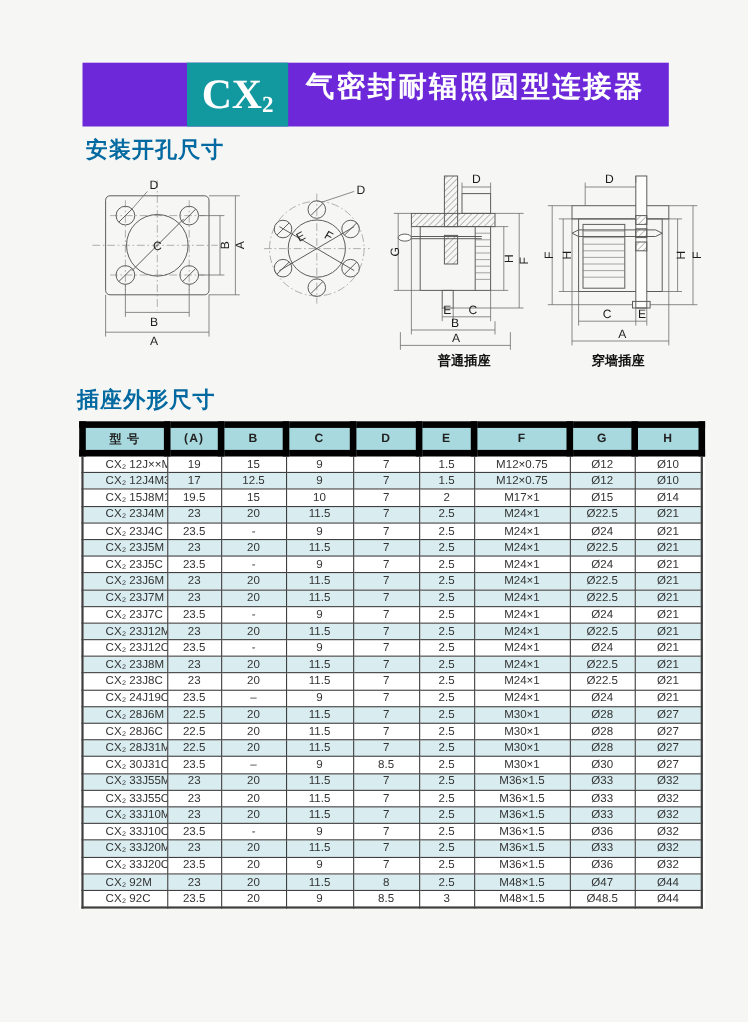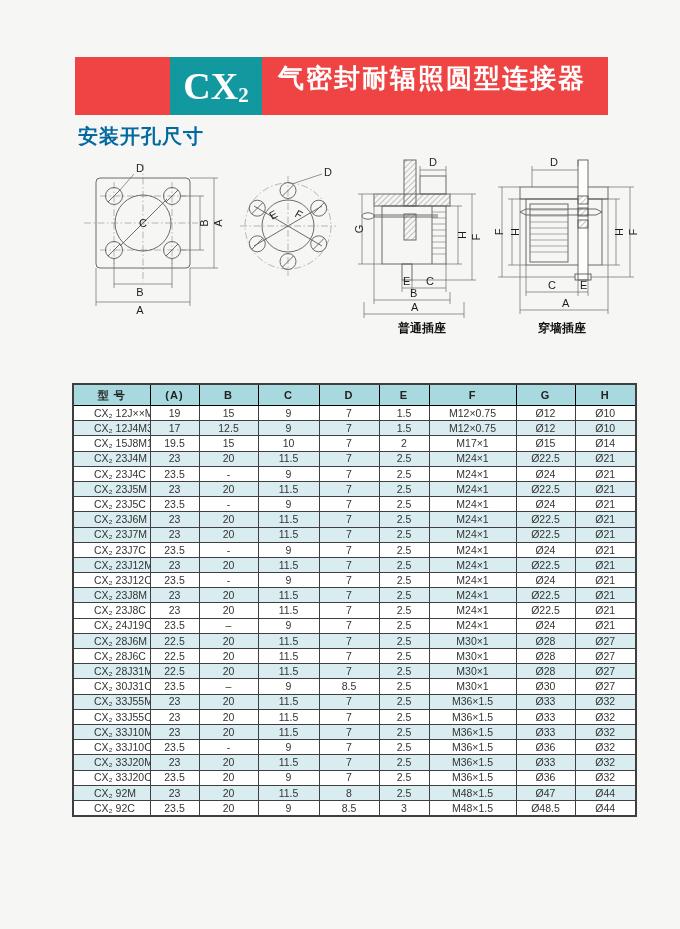--- a/index.html
+++ b/index.html
@@ -1,20 +1,20 @@
 <!DOCTYPE html>
 <html><head>
 <meta charset="utf-8">
 <style>
   html,body{margin:0;padding:0;}
   body{background:#f6f7f4;font-family:"Liberation Sans","DejaVu Sans",sans-serif;}
   .page{position:relative;width:680px;height:929px;background:#f6f7f4;overflow:hidden;}
 
   
-  .banner{position:absolute;left:75px;top:57px;width:533px;height:58px;background:#ef4444;}
+  .banner{position:absolute;left:75px;top:57px;width:533px;height:58px;background:#6d28d9;}
   .logo-box{position:absolute;left:95px;top:0;width:92px;height:58px;background:#12989f;
             display:flex;align-items:center;justify-content:center;}
   .logo-main{font-family:"Liberation Serif","DejaVu Serif",serif;font-weight:bold;
              font-size:38px;color:#fff;line-height:1;}
   .logo-sub{font-family:"Liberation Serif","DejaVu Serif",serif;font-weight:bold;
             font-size:21px;color:#fff;line-height:1;align-self:flex-end;margin-bottom:9px;}
   .banner-title{position:absolute;left:203px;top:0;height:42px;margin:0;display:flex;align-items:center;
                 font-size:26px;font-weight:bold;color:#fff;letter-spacing:2px;white-space:nowrap;}
 
   
@@ -32,21 +32,21 @@
   .lnf{stroke:#5b5b5b;stroke-width:0.9;fill:#fdfdfb;}
   .cl{stroke:#9a9a9a;stroke-width:0.7;fill:none;stroke-dasharray:7 2.5 1.5 2.5;}
   .dim{stroke:#6a6a6a;stroke-width:0.7;fill:none;}
   .thr{stroke:#777;stroke-width:0.6;fill:none;}
   .lbl{font-family:"Liberation Sans","DejaVu Sans",sans-serif;font-size:11px;fill:#1d1d1d;}
   .cap{font-family:"Liberation Sans","DejaVu Sans",sans-serif;font-size:12px;font-weight:bold;fill:#111;}
 
   
   .dims{position:absolute;left:72px;top:383px;width:563px;border-collapse:collapse;table-layout:fixed;
         font-size:10.5px;color:#333;background:#fff;border:2px solid #3f3f3f;}
-  .dims th{background:#a7d9de;border:1px solid #000000;font-weight:bold;font-size:11px;color:#222;
+  .dims th{background:#a7d9de;border:6px solid #000000;font-weight:bold;font-size:11px;color:#222;
            height:20px;padding:0;letter-spacing:1px;}
   .dims td{border:1px solid #3f3f3f;height:14.2px;text-align:center;padding:0;line-height:1;
            white-space:nowrap;overflow:hidden;}
   .dims td.model{text-align:left;padding-left:20px;}
   .dims tr.alt td{background:#d9edf0;}
 </style>
 </head>
 <body>
 
 <div class="page">
@@ -233,20 +233,21 @@
     <line class="dim" x1="82" y1="140" x2="92" y2="140"></line>
     <text class="lbl" x="52" y="137">C</text>
     <text class="lbl" x="84" y="137">E</text>
     <line class="dim" x1="24" y1="47" x2="24" y2="162"></line>
     <line class="dim" x1="112" y1="47" x2="112" y2="162"></line>
     <line class="dim" x1="24" y1="158" x2="112" y2="158"></line>
     <text class="lbl" x="66" y="155">A</text>
     <text class="cap" x="66" y="180" text-anchor="middle">穿墙插座</text>
   </svg>
 
+  <h2 class="sec sec2">插座外形尺寸</h2>
 
   <table class="dims">
     <colgroup>
       <col style="width:77px">
         <col style="width:49px">
         <col style="width:59px">
         <col style="width:61px">
       <col style="width:60px">
         <col style="width:50px">
         <col style="width:87px">

